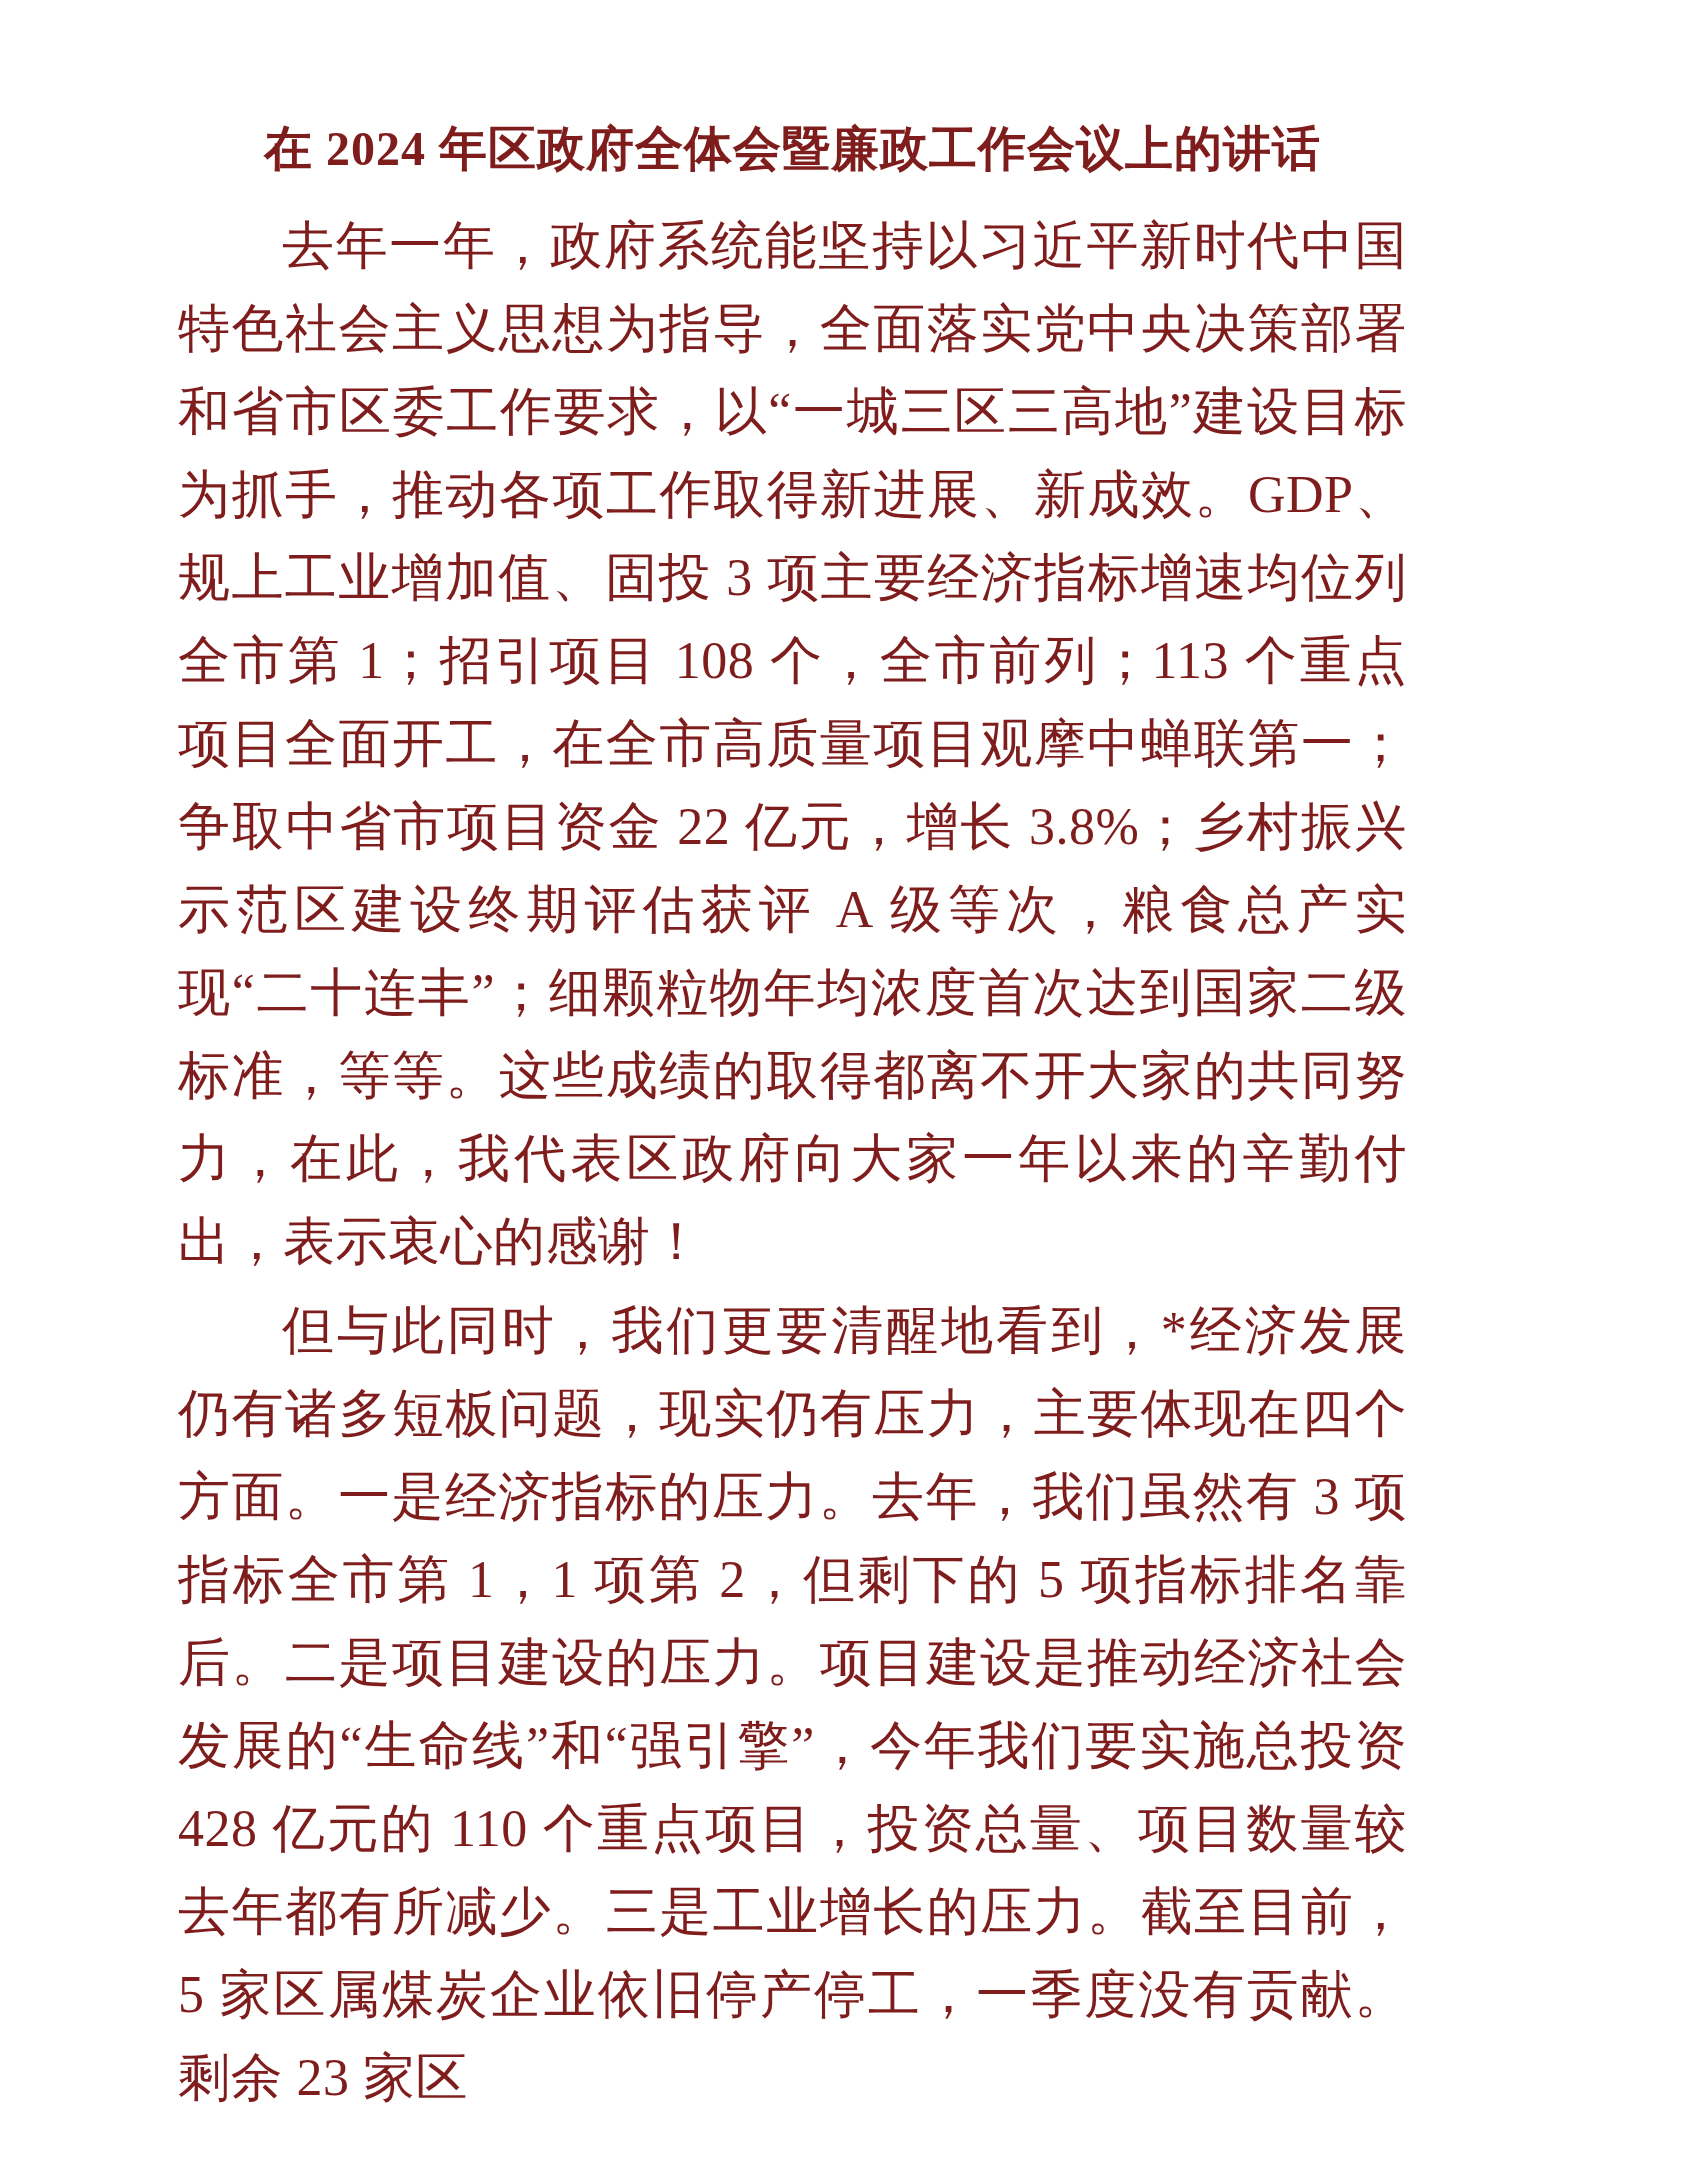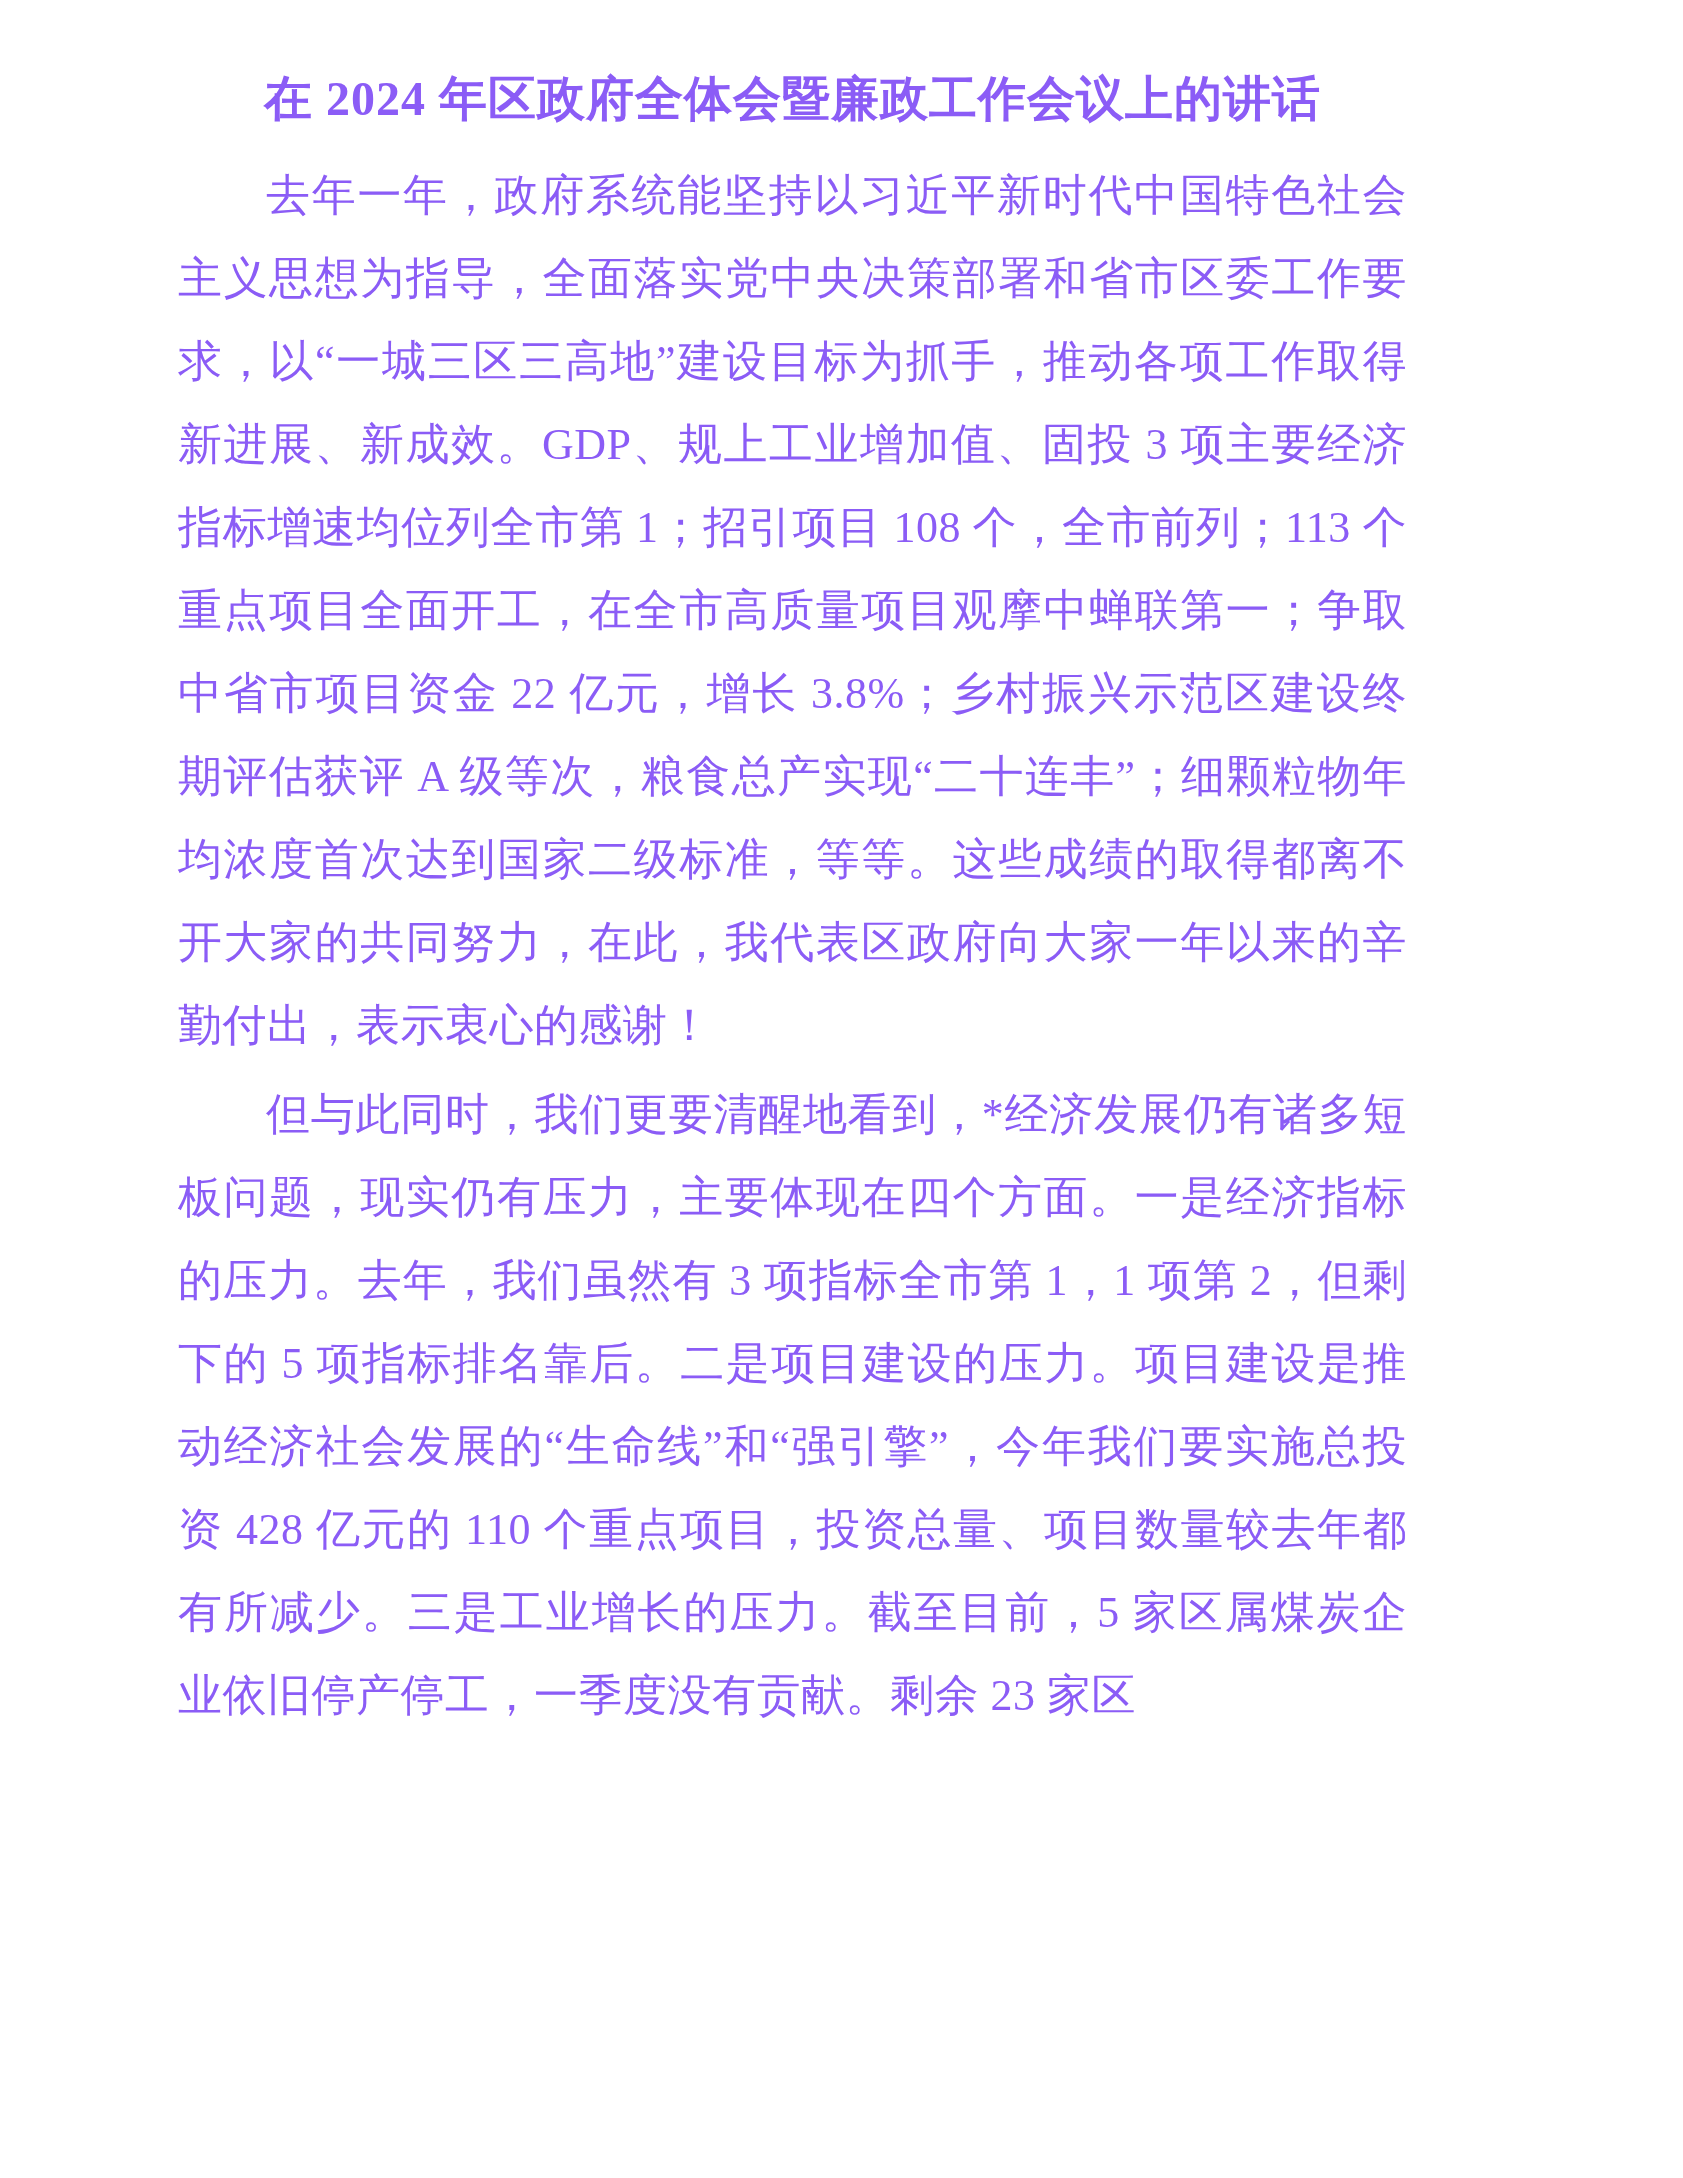--- a/index.html
+++ b/index.html
@@ -6,42 +6,42 @@
     margin: 0;
     padding: 0;
     background: #ffffff;
   }
   .page {
     position: relative;
     width: 1585px;
     height: 2178px;
     background: #ffffff;
     box-sizing: border-box;
-    padding: 63px 178px 0 178px;
+    padding: 113px 178px 0 178px;
     font-family: "Liberation Serif", "DejaVu Serif", serif;
-    color: #8b5cf6;
+    color: #7f1d1d;
     overflow: hidden;
   }
   .doc-title {
     font-size: 48px;
     font-weight: 700;
     text-align: center;
     line-height: 71px;
     margin: 0 0 20px 0;
     letter-spacing: 1px;
   }
   .doc-heading {
     font-size: 40px;
     font-weight: 700;
     line-height: 83px;
     text-indent: 2em;
     margin: 0;
   }
   .doc-paragraph {
-    font-size: 44px;
+    font-size: 52px;
     font-weight: 400;
     line-height: 83px;
     text-indent: 2em;
     margin: 0 0 6px 0;
     text-align: justify;
     letter-spacing: 0.5px;
   }
 </style>
 </head>
 <body>

